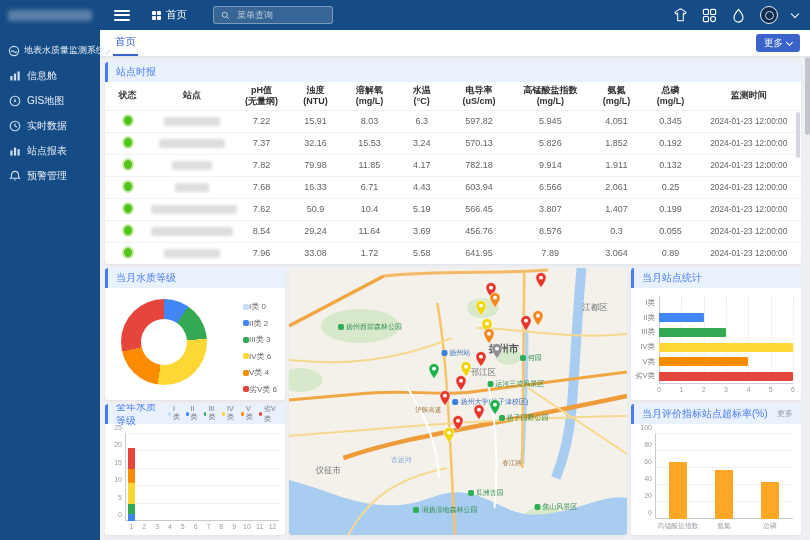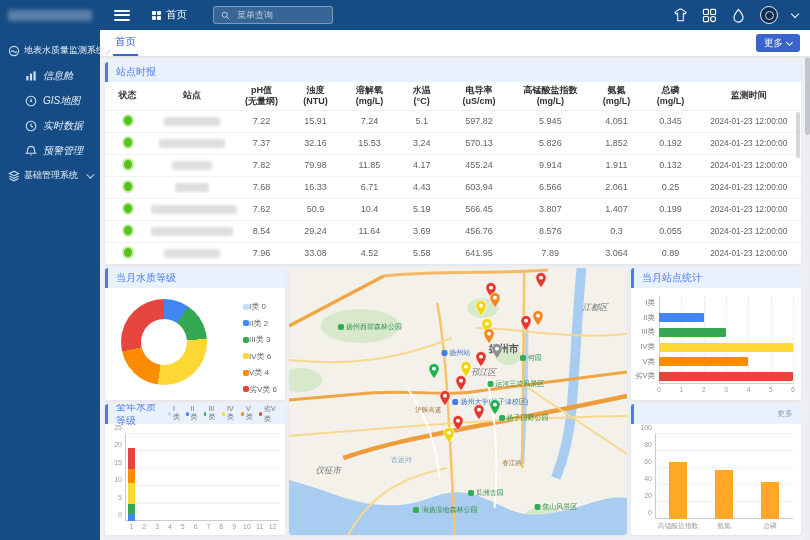--- a/index.html
+++ b/index.html
@@ -6,21 +6,21 @@
   *{box-sizing:border-box;}
   .app{position:relative;width:810px;height:540px;overflow:hidden;background:#eef0f4;
        font-family:"Liberation Sans",sans-serif;color:#333;}
   
   .sidebar{position:absolute;left:0;top:0;width:100px;height:540px;background:#164c85;z-index:6;}
   .logo{height:30px;display:flex;align-items:center;padding:0 8px;}
   .logo-blur{width:84px;height:11px;background:rgba(205,212,224,.38);filter:blur(2px);border-radius:2px;}
   .menu{padding-top:8px;text-align:right;}
   .m-row{display:flex;align-items:center;height:25px;color:#e7eef8;cursor:pointer;white-space:nowrap;}
   .m-parent{padding-left:8px;font-size:9px;gap:4px;}
-  .m-child{padding-left:25px;font-size:10px;gap:6px;font-style:italic;}
+  .m-child{padding-left:9px;font-size:10px;gap:6px;}
   .m-ico{width:12px;height:12px;flex:0 0 12px;display:inline-flex;color:#cfe0f5;}
   .m-ico svg{width:12px;height:12px;}
   .m-arrow{margin-left:auto;margin-right:8px;width:6px;height:6px;border-right:1.3px solid #c9d8ee;border-bottom:1.3px solid #c9d8ee;}
   .arr-down{transform:rotate(45deg) translateY(-2px);}
   .arr-up{transform:rotate(-135deg) translateY(-2px);}
   
   .topbar{position:absolute;left:100px;top:0;width:710px;height:30px;background:#164c85;display:flex;align-items:center;z-index:5;}
   .burger{width:16px;height:11px;margin-left:14px;display:flex;flex-direction:column;justify-content:space-between;cursor:pointer;}
   .burger i{display:block;height:2px;background:#fff;border-radius:1px;}
   .crumb{display:flex;align-items:center;gap:5px;margin-left:22px;color:#fff;font-size:10.5px;cursor:pointer;}
@@ -89,21 +89,21 @@
   .bar-v{position:absolute;bottom:0;}
   .bar-h{position:absolute;left:0;border-radius:0 1px 1px 0;}
   .axis-line-l{position:absolute;left:0;top:0;bottom:0;border-left:1px solid #c8ccd2;}
   .axis-line-b{position:absolute;left:0;right:0;bottom:0;border-bottom:1px solid #c8ccd2;}
   
   .map-box{position:absolute;inset:0;background:#f4f1ea;overflow:hidden;cursor:grab;}
   .map-box svg.bg{position:absolute;inset:0;width:100%;height:100%;}
   .marker{position:absolute;width:12px;height:16px;transform:translate(-50%,-100%);cursor:pointer;}
   .maplabel{position:absolute;transform:translate(-50%,-50%);font-size:7px;color:#8a8a8a;white-space:nowrap;display:flex;align-items:center;gap:2px;}
   .maplabel.city{font-size:10px;font-weight:bold;color:#55585c;}
-  .maplabel.district{font-size:8.5px;color:#6d7175;font-style:italic;}
+  .maplabel.district{font-size:8.5px;color:#6d7175;}
   .maplabel.road{color:#a0763c;font-size:6.5px;}
   .maplabel.water{color:#6f9fd8;font-size:7px;}
   .maplabel.poi::before{content:"";width:6px;height:6px;border-radius:2px;background:#2fae57;flex:0 0 6px;}
   .maplabel.poi{color:#2f8f4e;}
   .maplabel.poi-blue::before{content:"";width:6px;height:6px;border-radius:2px;background:#3f7fe0;flex:0 0 6px;}
   .maplabel.poi-blue{color:#3f6fc0;}
   
   .pagebar{position:absolute;right:0;top:57px;width:5px;bottom:0;background:#eceef1;z-index:7;}
   .pagebar .thumb{position:absolute;top:0;left:0;width:5px;height:78px;background:#c2c6cc;border-radius:3px;cursor:pointer;}
 </style>
@@ -151,35 +151,35 @@
             <svg viewBox="0 0 12 12">
               <circle cx="6" cy="6" r="4.8" fill="none" stroke="currentColor" stroke-width="1.1"></circle>
               <path d="M6 3.4 V6 L8 7.3" fill="none" stroke="currentColor" stroke-width="1.1"></path>
             </svg>
           </span>
           <span>实时数据</span>
         </div>
         <div class="m-row m-child">
           <span class="m-ico">
             <svg viewBox="0 0 12 12">
+              <rect x="1.3" y="5.4" width="2.2" height="5.2" fill="currentColor"></rect>
+              <rect x="4.9" y="2.6" width="2.2" height="8" fill="currentColor"></rect>
+              <rect x="8.5" y="4.2" width="2.2" height="6.4" fill="currentColor"></rect>
+            </svg>
+          </span>
+          <span>站点报表</span>
+        </div>
+        <div class="m-row m-child">
+          <span class="m-ico">
+            <svg viewBox="0 0 12 12">
               <path d="M6 1.4 a3.4 3.4 0 0 1 3.4 3.4 c0 2.6 1 3.4 1 3.4 H1.6 c0 0 1-0.8 1-3.4 A3.4 3.4 0 0 1 6 1.4 Z" fill="none" stroke="currentColor" stroke-width="1.1"></path>
               <path d="M5 9.6 a1 1 0 0 0 2 0" fill="currentColor"></path>
             </svg>
           </span>
           <span>预警管理</span>
-        </div>
-        <div class="m-row m-parent">
-          <span class="m-ico">
-            <svg viewBox="0 0 12 12">
-              <path d="M6 1.2 L10.6 3.6 6 6 1.4 3.6 Z" fill="none" stroke="currentColor" stroke-width="1.1"></path>
-              <path d="M1.4 6 L6 8.4 10.6 6 M1.4 8.4 L6 10.8 10.6 8.4" fill="none" stroke="currentColor" stroke-width="1.1"></path>
-            </svg>
-          </span>
-          <span>基础管理系统</span>
-          <i class="m-arrow arr-down"></i>
         </div>
       </nav>
   </aside>
 
   <header class="topbar">
     <div class="burger">
         <i></i>
         <i></i>
         <i></i>
       </div>
@@ -296,22 +296,22 @@
                   <div>监测时间</div>
                 </th>
               </tr>
             </thead>
             <tbody>
               <tr>
                 <td><span class="dot"></span></td>
                 <td><span class="blurcell" style="width: 56px;"></span></td>
                 <td>7.22</td>
                 <td>15.91</td>
-                <td>7.24</td>
-                <td>5.1</td>
+                <td>8.03</td>
+                <td>6.3</td>
                 <td>597.82</td>
                 <td>5.945</td>
                 <td>4.051</td>
                 <td>0.345</td>
                 <td class="time">2024-01-23 12:00:00</td>
               </tr>
               <tr>
                 <td><span class="dot"></span></td>
                 <td><span class="blurcell" style="width: 66px;"></span></td>
                 <td>7.37</td>
@@ -324,21 +324,21 @@
                 <td>0.192</td>
                 <td class="time">2024-01-23 12:00:00</td>
               </tr>
               <tr>
                 <td><span class="dot"></span></td>
                 <td><span class="blurcell" style="width: 40px;"></span></td>
                 <td>7.82</td>
                 <td>79.98</td>
                 <td>11.85</td>
                 <td>4.17</td>
-                <td>455.24</td>
+                <td>782.18</td>
                 <td>9.914</td>
                 <td>1.911</td>
                 <td>0.132</td>
                 <td class="time">2024-01-23 12:00:00</td>
               </tr>
               <tr>
                 <td><span class="dot"></span></td>
                 <td><span class="blurcell" style="width: 34px;"></span></td>
                 <td>7.68</td>
                 <td>16.33</td>
@@ -374,21 +374,21 @@
                 <td>8.576</td>
                 <td>0.3</td>
                 <td>0.055</td>
                 <td class="time">2024-01-23 12:00:00</td>
               </tr>
               <tr>
                 <td><span class="dot"></span></td>
                 <td><span class="blurcell" style="width: 56px;"></span></td>
                 <td>7.96</td>
                 <td>33.08</td>
-                <td>4.52</td>
+                <td>1.72</td>
                 <td>5.58</td>
                 <td>641.95</td>
                 <td>7.89</td>
                 <td>3.064</td>
                 <td>0.89</td>
                 <td class="time">2024-01-23 12:00:00</td>
               </tr>
             </tbody>
           </table>
         </div>
@@ -680,20 +680,21 @@
               <span class="axis-cat" style="top: 58.3333%; left: 0px;">IV类</span>
               <div class="bar-h" style="top: calc(58.3333% - 4.5px); height: 9px; width: 100%; background: rgb(253, 216, 53);"></div>
               <span class="axis-cat" style="top: 75%; left: 0px;">V类</span>
               <div class="bar-h" style="top: calc(75% - 4.5px); height: 9px; width: 66.6667%; background: rgb(251, 140, 0);"></div>
               <span class="axis-cat" style="top: 91.6667%; left: 0px;">劣V类</span>
               <div class="bar-h" style="top: calc(91.6667% - 4.5px); height: 9px; width: 100%; background: rgb(229, 69, 61);"></div>
             </div>
         </section>
         <section class="panel" id="panel-vbar">
           <div class="panel-title">
+            <span>当月评价指标站点超标率(%)</span>
             <span class="spacer"></span>
             <span class="corner-link">更多</span>
           </div>
           <div class="plot" id="vbar-plot" style="left:24px;right:8px;top:30px;bottom:16px;">
               <span class="axis-l" style="bottom: 0%; left: 0px;">0</span>
               <div class="gl-h" style="bottom: 20%;"></div>
               <span class="axis-l" style="bottom: 20%; left: 0px;">20</span>
               <div class="gl-h" style="bottom: 40%;"></div>
               <span class="axis-l" style="bottom: 40%; left: 0px;">40</span>
               <div class="gl-h" style="bottom: 60%;"></div>

